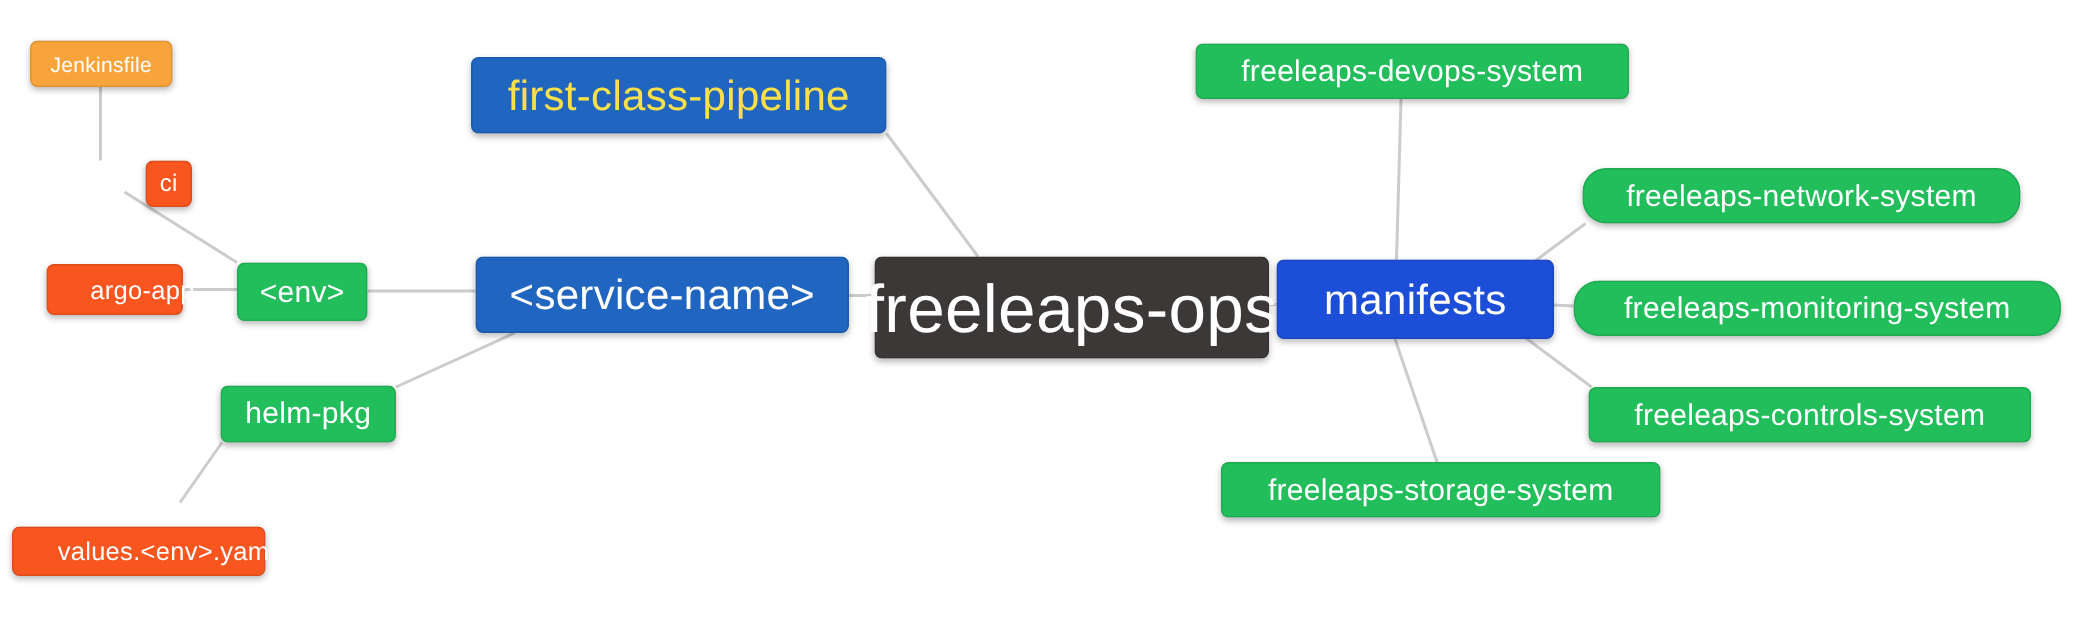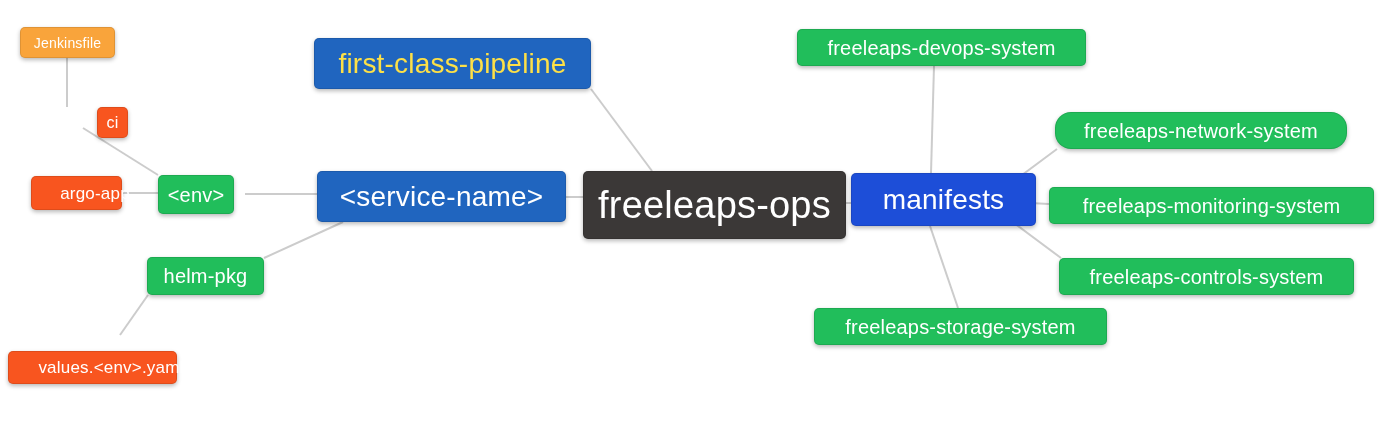--- a/index.html
+++ b/index.html
@@ -36,21 +36,21 @@
     border: 1px solid rgba(0,0,0,0.10);
     cursor: pointer;
     line-height: 1;
     letter-spacing: 0.2px;
   }
   .size-xs  { font-size: 14px; }
   .size-s   { font-size: 16px; }
   .size-m   { font-size: 17px; padding-left: 37px; }
   .size-l   { font-size: 20px; }
   .size-xl  { font-size: 28px; }
-  .size-xxl { font-size: 38px; }
+  .size-xxl { font-size: 45px; }
 </style>
 </head>
 <body>
 
 <div class="canvas">
   <svg class="edges-layer" viewBox="0 0 1390 421" xmlns="http://www.w3.org/2000/svg">
       <line x1="67" y1="58" x2="67" y2="107" stroke="#cccccc" stroke-width="2"></line>
       <line x1="83" y1="128" x2="158" y2="175" stroke="#cccccc" stroke-width="2"></line>
       <line x1="122" y1="193" x2="158" y2="193" stroke="#cccccc" stroke-width="2"></line>
       <line x1="245" y1="194" x2="317" y2="194" stroke="#cccccc" stroke-width="2"></line>
@@ -62,26 +62,26 @@
       <line x1="931" y1="173" x2="934" y2="66" stroke="#cccccc" stroke-width="2"></line>
       <line x1="1010" y1="184" x2="1057" y2="149" stroke="#cccccc" stroke-width="2"></line>
       <line x1="1010" y1="202" x2="1049" y2="204" stroke="#cccccc" stroke-width="2"></line>
       <line x1="1010" y1="220" x2="1061" y2="258" stroke="#cccccc" stroke-width="2"></line>
       <line x1="930" y1="226" x2="958" y2="308" stroke="#cccccc" stroke-width="2"></line>
     </svg>
   <div id="nodes-layer">
       <div class="node size-xs" style="left: 20px; top: 27px; width: 95px; height: 31px; background: rgb(249, 164, 59); color: rgb(255, 255, 255);">Jenkinsfile</div>
       <div class="node size-s" style="left: 53px; top: 107px; width: 31px; height: 31px; background: rgb(248, 85, 31); color: rgb(255, 255, 255); margin-left: 44px;">ci</div>
       <div class="node size-m" style="left: 31px; top: 176px; width: 91px; height: 34px; background: rgb(248, 85, 31); color: rgb(255, 255, 255);">argo-app</div>
-      <div class="node size-l" style="left: 158px; top: 175px; width: 76px; height: 39px; background: rgb(33, 190, 91); color: rgb(255, 255, 255);">&lt;env&gt;</div>
+      <div class="node size-l" style="left: 158px; top: 175px; width: 87px; height: 39px; background: rgb(33, 190, 91); color: rgb(255, 255, 255);">&lt;env&gt;</div>
       <div class="node size-l" style="left: 147px; top: 257px; width: 117px; height: 38px; background: rgb(33, 190, 91); color: rgb(255, 255, 255);">helm-pkg</div>
       <div class="node size-m" style="left: 8px; top: 335px; width: 169px; height: 33px; background: rgb(248, 85, 31); color: rgb(255, 255, 255); margin-top: 16px;">values.&lt;env&gt;.yaml</div>
       <div class="node size-xl" style="left: 314px; top: 38px; width: 277px; height: 51px; background: rgb(32, 101, 191); color: #fde047;">first-class-pipeline</div>
       <div class="node size-xl" style="left: 317px; top: 171px; width: 249px; height: 51px; background: rgb(32, 101, 191); color: rgb(255, 255, 255);">&lt;service-name&gt;</div>
       <div class="node size-xxl" style="left: 583px; top: 171px; width: 263px; height: 68px; background: rgb(59, 56, 55); color: rgb(255, 255, 255);">freeleaps-ops</div>
       <div class="node size-xl" style="left: 851px; top: 173px; width: 185px; height: 53px; background: #1d4ed8; color: rgb(255, 255, 255);">manifests</div>
       <div class="node size-l" style="left: 797px; top: 29px; width: 289px; height: 37px; background: rgb(33, 190, 91); color: rgb(255, 255, 255);">freeleaps-devops-system</div>
       <div class="node size-l" style="left: 1055px; top: 112px; width: 292px; height: 37px; background: rgb(33, 190, 91); color: rgb(255, 255, 255); border-radius: 16px;">freeleaps-network-system</div>
-      <div class="node size-l" style="left: 1049px; top: 187px; width: 325px; height: 37px; background: rgb(33, 190, 91); color: rgb(255, 255, 255);">freeleaps-monitoring-system</div>
+      <div class="node size-l" style="left: 1049px; top: 187px; width: 325px; height: 37px; background: rgb(33, 190, 91); color: rgb(255, 255, 255); border-radius: 17px;">freeleaps-monitoring-system</div>
       <div class="node size-l" style="left: 1059px; top: 258px; width: 295px; height: 37px; background: rgb(33, 190, 91); color: rgb(255, 255, 255);">freeleaps-controls-system</div>
       <div class="node size-l" style="left: 814px; top: 308px; width: 293px; height: 37px; background: rgb(33, 190, 91); color: rgb(255, 255, 255);">freeleaps-storage-system</div>
     </div>
 </div>
 
 </body></html>

